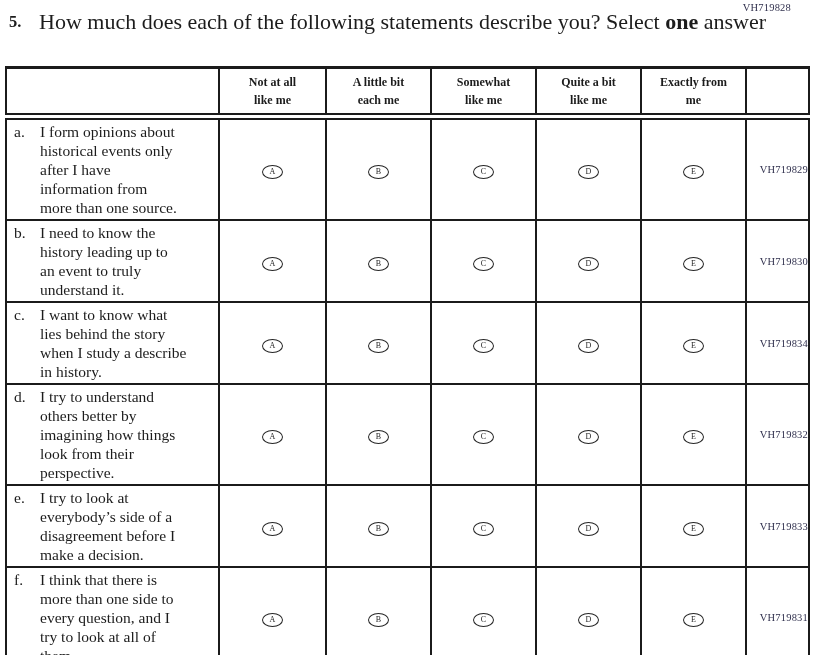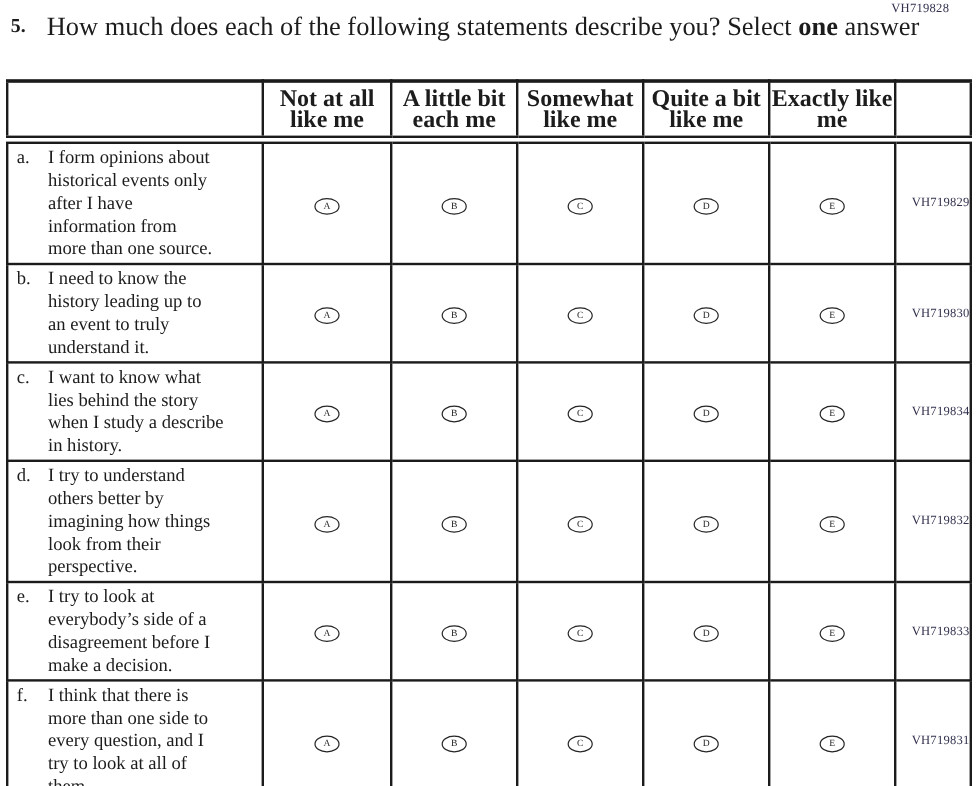--- a/index.html
+++ b/index.html
@@ -34,21 +34,21 @@
     border:2px solid #1b1b1b;
     border-top-width:3px;
     border-bottom-width:4px;
   }
   .survey th,.survey td{
     border:2px solid #1b1b1b;
     padding:0;
   }
   .survey thead th{
     border-bottom:7px double #1b1b1b;
-    font-size:20px;font-weight:bold;line-height:18px;
+    font-size:12px;font-weight:bold;line-height:18px;
     text-align:center;vertical-align:middle;
     white-space:pre-line;
     height:44px;
   }
   .r-a{height:97px}.r-b{height:78px}.r-c{height:78px}
   .r-d{height:95px}.r-e{height:78px}.r-f{height:92px}
 
   td.stmt{vertical-align:top;padding:2px 2px 2px 7px;}
   .stmt-inner{display:flex;align-items:flex-start;}
   .row-letter{
@@ -103,21 +103,21 @@
       <tr>
         <th></th>
         <th>Not at all
 like me</th>
         <th>A little bit
 each me</th>
         <th>Somewhat
 like me</th>
         <th>Quite a bit
 like me</th>
-        <th>Exactly like
+        <th>Exactly from
 me</th>
         <th></th>
       </tr>
     </thead>
     <tbody>
 
       <tr class="r-a">
         <td class="stmt">
           <div class="stmt-inner">
             <span class="row-letter">a.</span>

